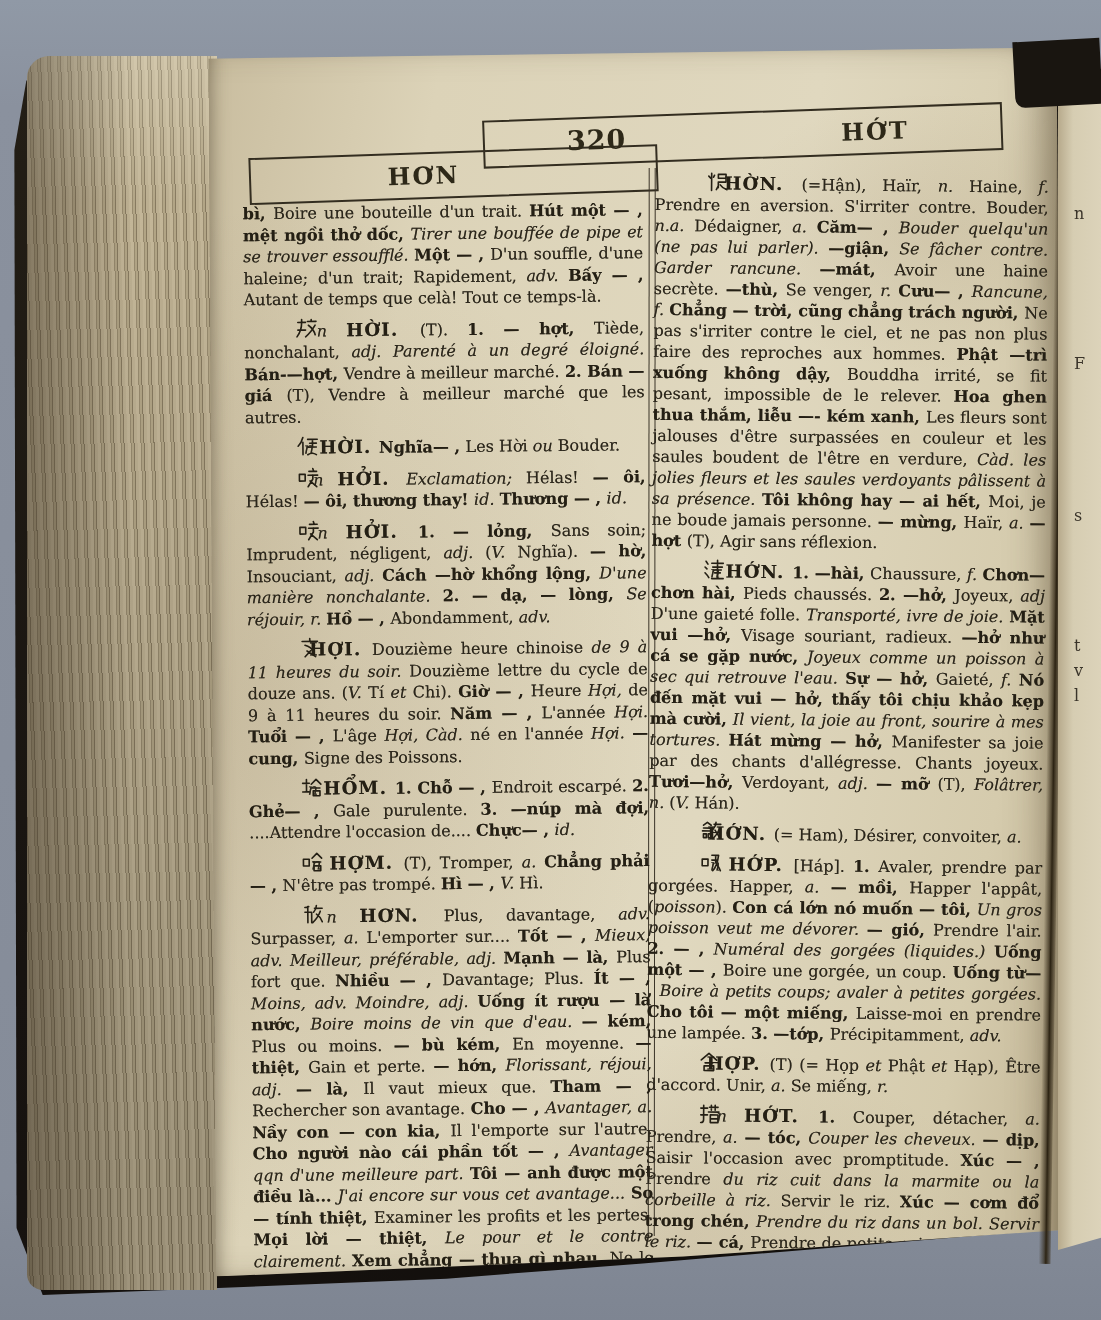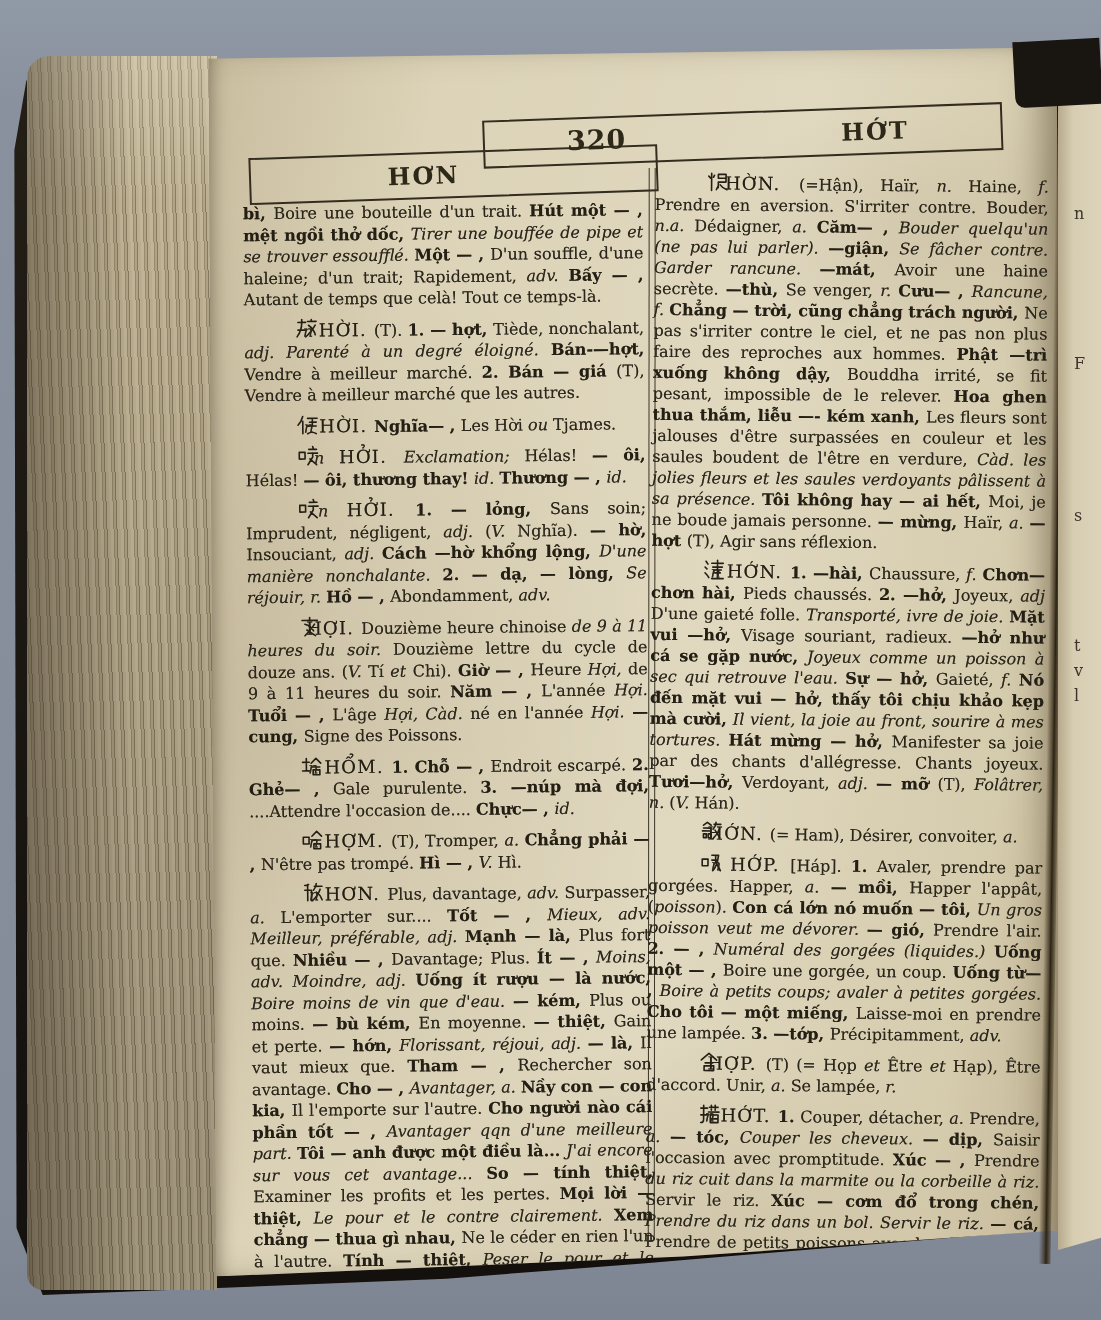--- a/index.html
+++ b/index.html
@@ -62,21 +62,21 @@
   
   .divider{position:absolute;left:436px;top:118px;width:5px;height:1068px;border-left:1.8px solid #3a3428;border-right:1.8px solid #3a3428;transform:rotate(0.4deg);}
   .col{position:absolute;text-align:justify;color:#2b261b;text-shadow:0 0 .4px rgba(43,38,27,.6);}
   .col-left{left:36px;top:150px;width:400px;font-size:16px;line-height:21.5px;transform:rotate(-0.25deg);}
   .col-right{left:446px;top:120px;width:394px;font-size:16px;line-height:21px;transform:rotate(0.9deg);transform-origin:top left;}
   .col p{margin:0;}
   .col p + p{margin-top:7px;}
   .col p.ind{text-indent:1.6em;}
   .run-b{font-weight:700;color:#241f14;}
   .run-i{font-style:italic;}
-  .run-hw{font-weight:400;font-size:18px;letter-spacing:1.2px;color:#241f14;}
+  .run-hw{font-weight:700;font-size:18px;letter-spacing:1.2px;color:#241f14;}
   .cn{display:inline-block;width:23px;height:23px;vertical-align:-4px;margin-right:5px;}
   .cn svg{width:100%;height:100%;stroke:#241f14;stroke-width:1.7;fill:none;stroke-linecap:round;stroke-linejoin:round;}
 </style>
 </head>
 <body>
 
 <div class="scene">
   <div class="cover"></div>
   <div class="fore-edge"></div>
 
@@ -90,21 +90,21 @@
     <div class="page-number">320</div>
 
     <div class="divider"></div>
     <div class="col col-left">
         <p><span class="run-b">bì, </span><span class="run-r">Boire une bouteille d'un trait. </span><span class="run-b">Hút một — , mệt ngồi thở dốc, </span><span class="run-i">Tirer une bouffée de pipe et se trouver essoufflé. </span><span class="run-b">Một — , </span><span class="run-r">D'un souffle, d'une haleine; d'un trait; Rapidement, </span><span class="run-i">adv. </span><span class="run-b">Bấy — , </span><span class="run-r">Autant de temps que celà! Tout ce temps-là.</span></p>
         <p class="ind"><span class="cn"><svg viewBox="0 0 24 24">
               <path d="M3 5h8M7 2v3c0 7-2 11-5 15M3 13h8M13 4h9M17 2v2M14 8c4 3 6 6 7 10M21 8c-3 5-6 9-10 12"></path>
             </svg></span><span class="run-i"> n </span><span class="run-hw">HỜI. </span><span class="run-r">(T). </span><span class="run-b">1. — hợt, </span><span class="run-r">Tiède, nonchalant, </span><span class="run-i">adj. Parenté à un degré éloigné. </span><span class="run-b">Bán-—hợt, </span><span class="run-r">Vendre à meilleur marché. </span><span class="run-b">2. Bán — giá </span><span class="run-r">(T), Vendre à meilleur marché que les autres.</span></p>
         <p class="ind"><span class="cn"><svg viewBox="0 0 24 24">
               <path d="M7 3c-1 4-2 6-5 9M7 8v13M12 5h10M14 9h7M12 13h9M17 5v8M12 21c3-2 6-2 9 0"></path>
-            </svg></span><span class="run-i"> n </span><span class="run-hw">HỜI. </span><span class="run-b">Nghĩa— , </span><span class="run-r">Les Hời </span><span class="run-i">ou </span><span class="run-r">Tjames.</span></p>
+            </svg></span><span class="run-i"> n </span><span class="run-hw">HỜI. </span><span class="run-b">Nghĩa— , </span><span class="run-r">Les Hời </span><span class="run-i">ou </span><span class="run-r">Bouder.</span></p>
         <p class="ind"><span class="cn"><svg viewBox="0 0 24 24">
               <path d="M3 8h6v7H3zM13 5h8M17 2l1 3M12 9h10M17 9v4M12 21l5-8M14 15l7 6"></path>
             </svg></span><span class="run-i"> n </span><span class="run-hw">HỞI. </span><span class="run-i">Exclamation; </span><span class="run-r">Hélas! </span><span class="run-b">— ôi, </span><span class="run-r">Hélas! </span><span class="run-b">— ôi, thương thay! </span><span class="run-i">id. </span><span class="run-b">Thương — , </span><span class="run-i">id.</span></p>
         <p class="ind"><span class="cn"><svg viewBox="0 0 24 24">
               <path d="M3 8h6v7H3zM13 5h8M17 2l1 3M12 9h10M17 9v4M12 21l5-8M14 15l7 6"></path>
             </svg></span><span class="run-i"> n </span><span class="run-hw">HỞI. </span><span class="run-b">1. — lỏng, </span><span class="run-r">Sans soin; Imprudent, négligent, </span><span class="run-i">adj. </span><span class="run-r">(</span><span class="run-i">V. </span><span class="run-r">Nghĩa). </span><span class="run-b">— hờ, </span><span class="run-r">Insouciant, </span><span class="run-i">adj. </span><span class="run-b">Cách —hờ khổng lộng, </span><span class="run-i">D'une manière nonchalante. </span><span class="run-b">2. — dạ, — lòng, </span><span class="run-i">Se réjouir, r. </span><span class="run-b">Hồ — , </span><span class="run-r">Abondamment, </span><span class="run-i">adv.</span></p>
         <p class="ind"><span class="cn"><svg viewBox="0 0 24 24">
               <path d="M4 5h16M12 2v3M7 9c4 1 7 3 9 7M17 9c-3 5-7 9-10 12M9 15l9 6"></path>
             </svg></span><span class="run-r"> </span><span class="run-hw">HỢI. </span><span class="run-r">Douzième heure chinoise </span><span class="run-i">de 9 à 11 heures du soir. </span><span class="run-r">Douzième lettre du cycle de douze ans. (</span><span class="run-i">V. </span><span class="run-r">Tí </span><span class="run-i">et </span><span class="run-r">Chi). </span><span class="run-b">Giờ — , </span><span class="run-r">Heure </span><span class="run-i">Hợi, </span><span class="run-r">de 9 à 11 heures du soir. </span><span class="run-b">Năm — , </span><span class="run-r">L'année </span><span class="run-i">Hợi. </span><span class="run-b">Tuổi — , </span><span class="run-r">L'âge </span><span class="run-i">Hợi, Càd. </span><span class="run-r">né en l'année </span><span class="run-i">Hợi. </span><span class="run-b">—cung, </span><span class="run-r">Signe des Poissons.</span></p>
         <p class="ind"><span class="cn"><svg viewBox="0 0 24 24">
@@ -125,21 +125,21 @@
               <path d="M4 3l2 3M3 9l2 2M3 15c2 2 3 3 4 5M10 5h12M16 2v6M11 9h10M12 12h8M16 9v12M10 21h12M13 15h6"></path>
             </svg></span><span class="run-i"> n </span><span class="run-hw">HỚN. </span><span class="run-b">1. —hài, </span><span class="run-r">Chaussure, </span><span class="run-i">f. </span><span class="run-b">Chơn—chơn hài, </span><span class="run-r">Pieds chaussés. </span><span class="run-b">2. —hở, </span><span class="run-r">Joyeux, </span><span class="run-i">adj </span><span class="run-r">D'une gaieté folle. </span><span class="run-i">Transporté, ivre de joie. </span><span class="run-b">Mặt vui —hở, </span><span class="run-r">Visage souriant, radieux. </span><span class="run-b">—hở như cá se gặp nước, </span><span class="run-i">Joyeux comme un poisson à sec qui retrouve l'eau. </span><span class="run-b">Sự — hở, </span><span class="run-r">Gaieté, </span><span class="run-i">f. </span><span class="run-b">Nó đến mặt vui — hở, thấy tôi chịu khảo kẹp mà cười, </span><span class="run-i">Il vient, la joie au front, sourire à mes tortures. </span><span class="run-b">Hát mừng — hở, </span><span class="run-r">Manifester sa joie par des chants d'allégresse. Chants joyeux. </span><span class="run-b">Tươi—hở, </span><span class="run-r">Verdoyant, </span><span class="run-i">adj. </span><span class="run-b">— mỡ </span><span class="run-r">(T), </span><span class="run-i">Folâtrer, n. </span><span class="run-r">(</span><span class="run-i">V. </span><span class="run-r">Hán).</span></p>
         <p class="ind"><span class="cn"><svg viewBox="0 0 24 24">
               <path d="M4 5l4-3 4 3M4 8h7M3 11h9M4 14h3v4H4zM9 14h3v4H9zM17 2c0 3-1 5-3 7M15 4h7M21 8c-2 5-4 8-7 11M16 10c2 3 4 6 5 8"></path>
             </svg></span><span class="run-r"> </span><span class="run-hw">HỚN. </span><span class="run-r">(= Ham), Désirer, convoiter, </span><span class="run-i">a.</span></p>
         <p class="ind"><span class="cn"><svg viewBox="0 0 24 24">
               <path d="M3 8h6v7H3zM13 4h7c-1 8-3 13-6 16M17 4v7c2 4 4 6 5 9M13 9h5"></path>
             </svg></span><span class="run-i"> n </span><span class="run-hw">HỚP. </span><span class="run-r">[Háp]. </span><span class="run-b">1. </span><span class="run-r">Avaler, prendre par gorgées. Happer, </span><span class="run-i">a. </span><span class="run-b">— mồi, </span><span class="run-r">Happer l'appât, (</span><span class="run-i">poisson</span><span class="run-r">). </span><span class="run-b">Con cá lớn nó muốn — tôi, </span><span class="run-i">Un gros poisson veut me dévorer. </span><span class="run-b">— gió, </span><span class="run-r">Prendre l'air. </span><span class="run-b">2. — , </span><span class="run-i">Numéral des gorgées (liquides.) </span><span class="run-b">Uống một — , </span><span class="run-r">Boire une gorgée, un coup. </span><span class="run-b">Uống từ— , </span><span class="run-i">Boire à petits coups; avaler à petites gorgées. </span><span class="run-b">Cho tôi — một miếng, </span><span class="run-r">Laisse-moi en prendre une lampée. </span><span class="run-b">3. —tớp, </span><span class="run-r">Précipitamment, </span><span class="run-i">adv.</span></p>
         <p class="ind"><span class="cn"><svg viewBox="0 0 24 24">
               <path d="M4 10l8-7 8 7M8 13h8M7 16h10v5H7z"></path>
-            </svg></span><span class="run-r"> </span><span class="run-hw">HỢP. </span><span class="run-r">(T) (= Họp </span><span class="run-i">et </span><span class="run-r">Être </span><span class="run-i">et </span><span class="run-r">Hạp), Être d'accord. Unir, </span><span class="run-i">a. </span><span class="run-r">Se lampée, </span><span class="run-i">r.</span></p>
+            </svg></span><span class="run-r"> </span><span class="run-hw">HỢP. </span><span class="run-r">(T) (= Họp </span><span class="run-i">et </span><span class="run-r">Phật </span><span class="run-i">et </span><span class="run-r">Hạp), Être d'accord. Unir, </span><span class="run-i">a. </span><span class="run-r">Se miếng, </span><span class="run-i">r.</span></p>
         <p class="ind"><span class="cn"><svg viewBox="0 0 24 24">
               <path d="M4 6h7M7 3v15c0 2-1 3-3 3M4 13h7M13 5h9M15 3v5M19 3v5M12 10h11M14 13h8v8h-8zM14 17h8"></path>
             </svg></span><span class="run-i"> n </span><span class="run-hw">HỚT. </span><span class="run-b">1. </span><span class="run-r">Couper, détacher, </span><span class="run-i">a. </span><span class="run-r">Prendre, </span><span class="run-i">a. </span><span class="run-b">— tóc, </span><span class="run-i">Couper les cheveux. </span><span class="run-b">— dịp, </span><span class="run-r">Saisir l'occasion avec promptitude. </span><span class="run-b">Xúc — , </span><span class="run-r">Prendre </span><span class="run-i">du riz cuit dans la marmite ou la corbeille à riz. </span><span class="run-r">Servir le riz. </span><span class="run-b">Xúc — cơm đổ trong chén, </span><span class="run-i">Prendre du riz dans un bol. Servir le riz. </span><span class="run-b">— cá, </span><span class="run-r">Prendre de petits poissons avec les deux mains ou avec une petite corbeille. </span><span class="run-b">2. — , </span><span class="run-r">Contredire, interrompre, </span><span class="run-i">a. </span><span class="run-b">Nói — , </span><span class="run-i">Couper la parole à qqn. </span><span class="run-b">— hổng, —vọt, </span><span class="run-i">id. </span><span class="run-b">3. Hèo — , </span><span class="run-r">Faible, gringalet, maladif, </span><span class="run-i">adj. </span><span class="run-b">4. — , </span><span class="run-i">Décliner, n. Dévier de la ligne. </span></p>
       </div>
   </div>
 
   <div class="gutter"></div>
   <div class="next-page">
       <span class="frag" style="top: 150px;">n</span>
       <span class="frag" style="top: 300px;">F</span>

